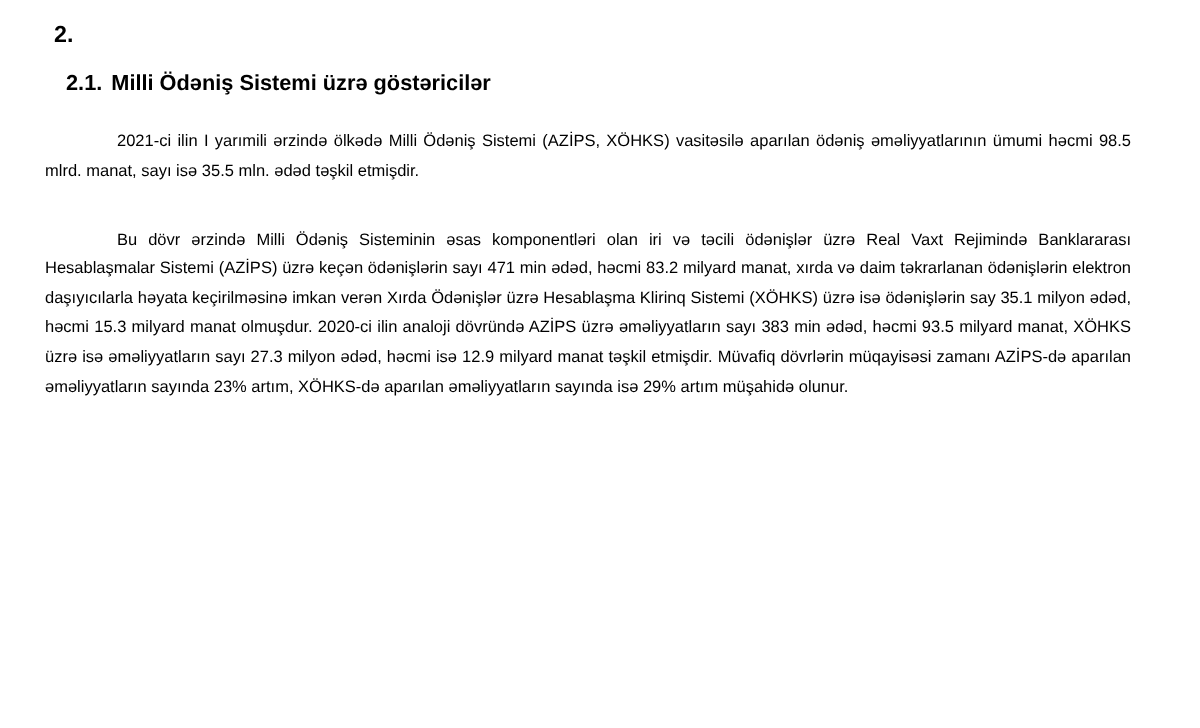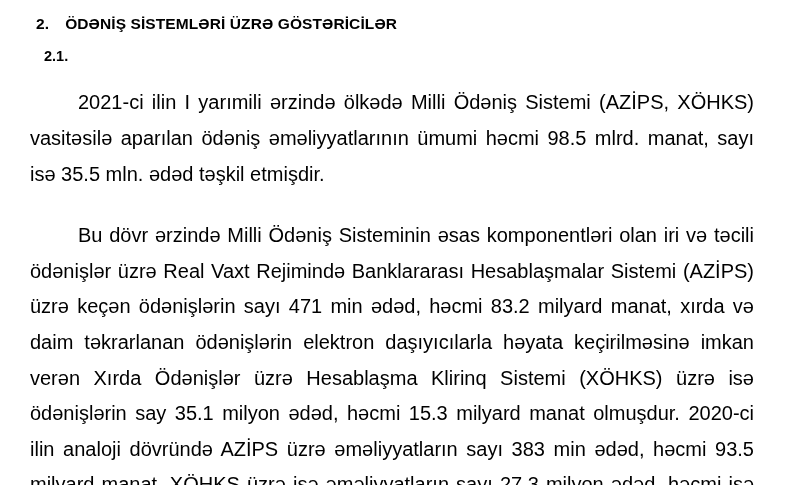--- a/index.html
+++ b/index.html
@@ -39,21 +39,21 @@
     font-size: 14.5px;
     font-weight: bold;
     margin: 12px 0 0 0;
     padding: 0 0 0 16px;
     display: flex;
     align-items: center;
     gap: 6px;
     line-height: 1.35;
   }
   .body-text {
-    font-size: 20px;
+    font-size: 11px;
     line-height: 1.78;
     text-align: justify;
     margin: 0;
     padding: 0 8px 0 2px;
   }
   .para-1 {
     margin-top: 19px;
   }
   .para-2 {
     margin-top: 26px;
@@ -63,24 +63,24 @@
     width: 48px;
   }
 </style>
 </head>
 <body>
 
 <div class="page">
 
   <h1 class="heading-1">
     <span class="num">2.</span>
-    <span>ÖDƏNİŞ SİSTEMLƏRİ ÜZRƏ GÖSTƏRİCİLƏR</span>
   </h1>
 
   <h2 class="heading-2">
     <span class="num">2.1.</span>
+    <span>Milli Ödəniş Sistemi üzrə göstəricilər</span>
   </h2>
 
   <p class="body-text para-1"><span class="indent"></span><span>2021-ci ilin I yarımili ərzində ölkədə Milli Ödəniş Sistemi (AZİPS, XÖHKS) vasitəsilə aparılan ödəniş əməliyyatlarının ümumi həcmi 98.5 mlrd. manat, sayı isə 35.5 mln. ədəd təşkil etmişdir.</span></p>
 
   <p class="body-text para-2"><span class="indent"></span><span>Bu dövr ərzində Milli Ödəniş Sisteminin əsas komponentləri olan iri və təcili ödənişlər üzrə Real Vaxt Rejimində Banklararası Hesablaşmalar Sistemi (AZİPS) üzrə keçən ödənişlərin sayı 471 min ədəd, həcmi 83.2 milyard manat, xırda və daim təkrarlanan ödənişlərin elektron daşıyıcılarla həyata keçirilməsinə imkan verən Xırda Ödənişlər üzrə Hesablaşma Klirinq Sistemi (XÖHKS) üzrə isə ödənişlərin say 35.1 milyon ədəd, həcmi 15.3 milyard manat olmuşdur. 2020-ci ilin analoji dövründə AZİPS üzrə əməliyyatların sayı 383 min ədəd, həcmi 93.5 milyard manat, XÖHKS üzrə isə əməliyyatların sayı 27.3 milyon ədəd, həcmi isə 12.9 milyard manat təşkil etmişdir. Müvafiq dövrlərin müqayisəsi zamanı AZİPS-də aparılan əməliyyatların sayında 23% artım, XÖHKS-də aparılan əməliyyatların sayında isə 29% artım müşahidə olunur.</span></p>
 
 </div>
 
 </body></html>

